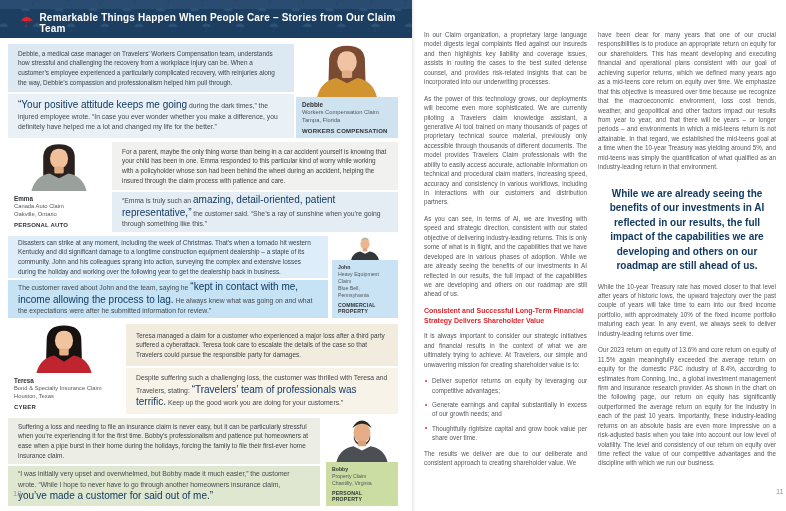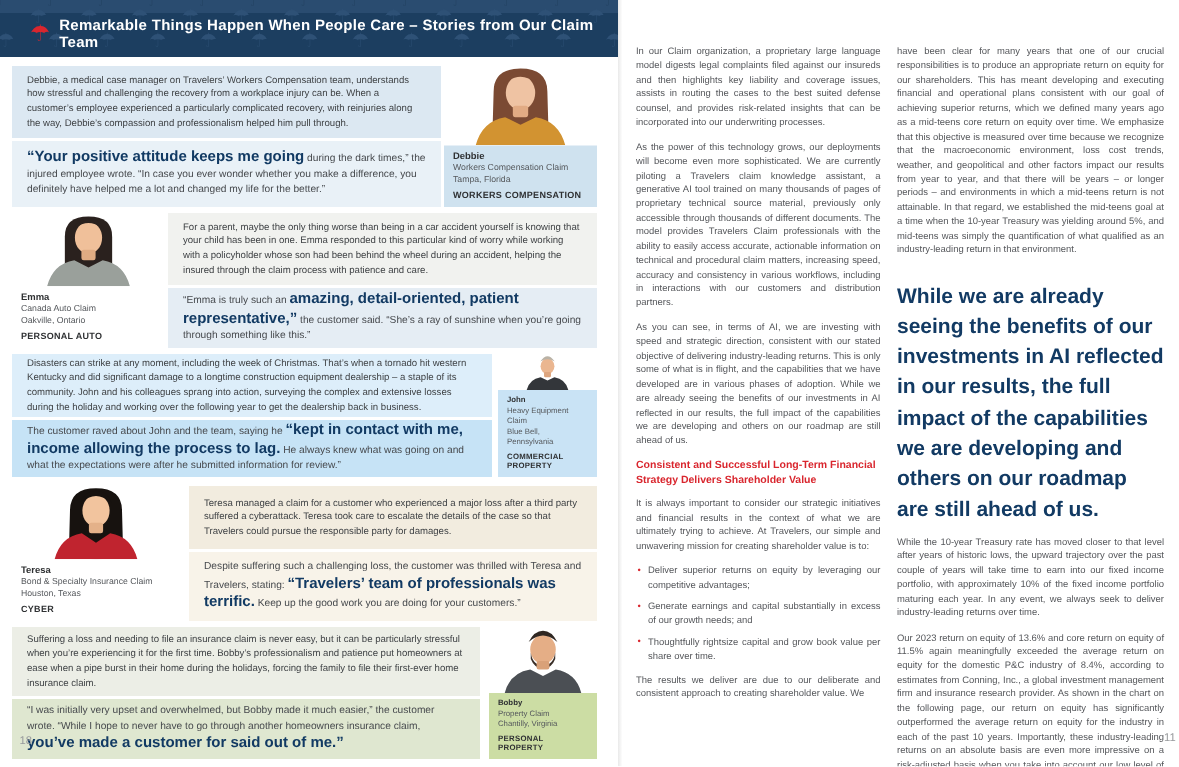--- a/index.html
+++ b/index.html
@@ -19,21 +19,21 @@
   .banner-content { position:absolute; left:20px; top:9px; height:28px; display:flex; align-items:center; gap:6px; }
   .red-umb { color:var(--brand_red); font-size:15px; line-height:1; font-family:"DejaVu Sans",sans-serif; position:relative; top:-1px;}
   .banner h1 { color:#ffffff; font-size:10px; font-weight:bold; letter-spacing:.2px; }
 
   
   .blk { position:absolute; }
   .para-blk { padding:7px 10px; display:flex; align-items:center; }
   .q-blk { padding:4px 10px; display:flex; align-items:center; }
   .para { font-size:6.4px; line-height:1.5; color:#3f4245; }
   .quote { font-size:6.8px; line-height:1.55; color:#46494d; }
-  .q-big { font-size:10px; font-weight:bold; color:var(--quote_navy); line-height:1.2;text-align:right; }
+  .q-big { font-size:10px; font-weight:normal; color:var(--quote_navy); line-height:1.2;text-align:right; }
   .q-norm { font-size:6.8px; color:#46494d; }
 
   .deb-para  { left:8px;  top:44px;  width:286px; height:48px; background:var(--debbie_para_bg); }
   .deb-quote { left:8px;  top:94px;  width:286px; height:44px; background:var(--debbie_quote_bg); }
   .deb-card  { left:296px;top:44px;  width:102px; height:94px; }
   .deb-cap   { background:var(--debbie_cap_bg); }
 
   .emm-card  { left:8px;  top:142px; width:102px; height:90px; }
   .emm-cap   { background:#ffffff; }
   .emm-para  { left:112px;top:142px; width:286px; height:48px; background:var(--emma_para_bg); }
@@ -67,21 +67,21 @@
   .cap-cat { font-size:6px; font-weight:bold; color:#2f3133; margin-top:3px; letter-spacing:.2px; }
 
   
   .gutter { position:absolute; left:412px; top:0; width:3px; height:511px;
             background:linear-gradient(to right, #e9e9e9, #ffffff); }
   .rcol { position:absolute; top:30px; }
   .rcol1 { left:424px; width:163px; }
   .rcol2 { left:598px; width:178px; }
   .rp { font-size:6.3px; line-height:1.5; color:var(--body_gray); text-align:justify; margin-bottom:7px; }
   .red-head { color:var(--heading_red); font-weight:bold; font-size:7px; line-height:1.4; margin:1px 0 6px; }
-  .callout { color:var(--quote_navy); font-weight:bold; font-size:14px; line-height:1.45; margin:15px 0 8px; text-align:left; }
+  .callout { color:var(--quote_navy); font-weight:bold; font-size:10px; line-height:1.45; margin:15px 0 8px; text-align:center; }
   .bullets { list-style:none; margin-bottom:6px; }
   .bullets li { position:relative; padding-left:8px; margin-bottom:5px;
                 font-size:6.3px; line-height:1.5; color:var(--body_gray); text-align:justify; }
   .bullets li::before { content:"•"; color:var(--brand_red); position:absolute; left:1px; top:-0.5px; }
 
   .pn { position:absolute; font-size:7.5px; color:#97999c; }
   .pn-left { left:13px; top:489px; }
   .pn-right { left:764px; top:487px;margin-left:12px; }
 </style>
 </head>

